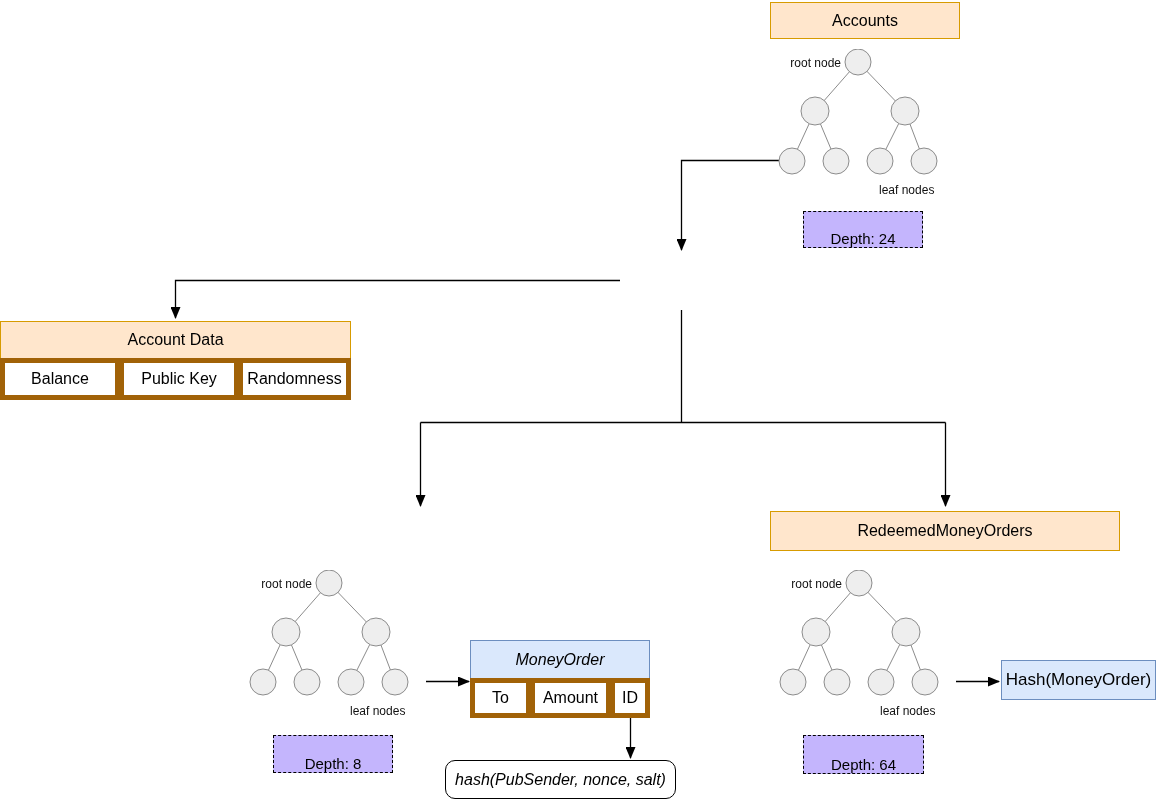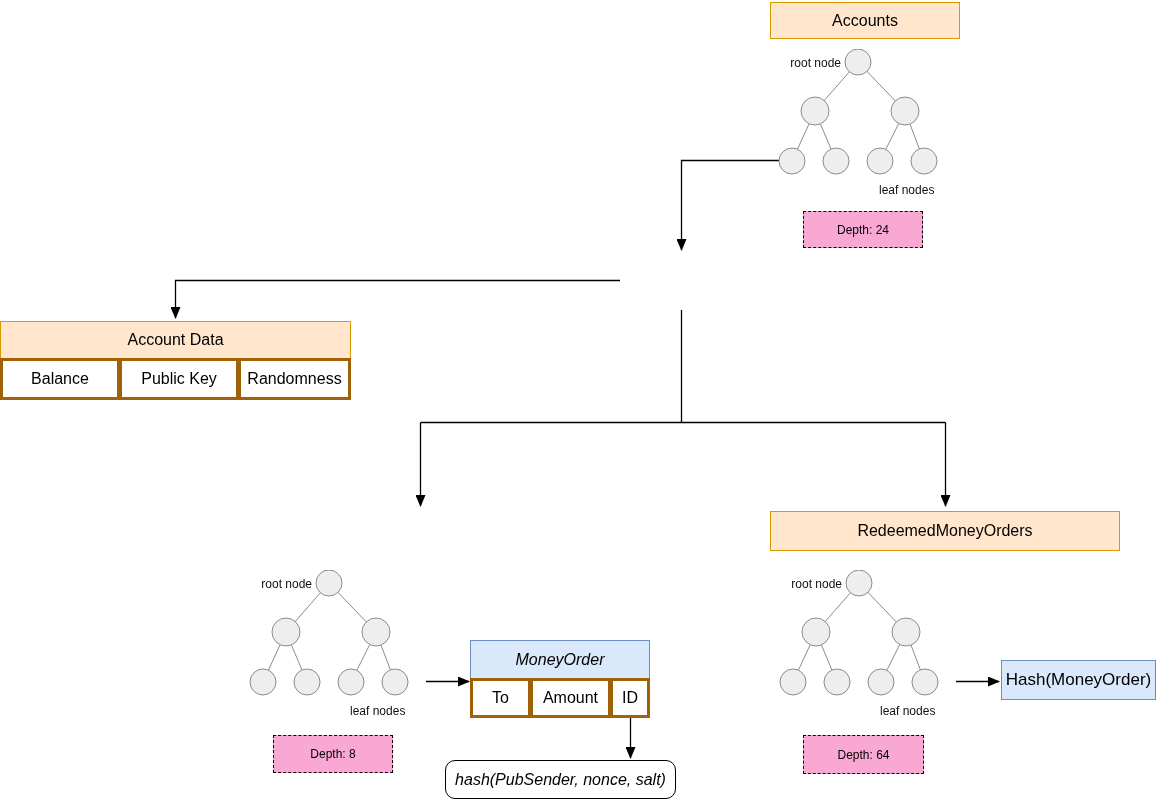--- a/index.html
+++ b/index.html
@@ -8,22 +8,22 @@
     --node-fill:#eeeeee;  --node-stroke:#8c8c8c;
     --line:#000000;
   }
   html,body{margin:0;padding:0;background:#ffffff;}
   body{font-family:"Liberation Sans", sans-serif; color:#000;}
   .canvas{position:relative;width:1171px;height:801px;background:#fff;overflow:hidden;}
   .abs{position:absolute;box-sizing:border-box;}
   .shape{display:flex;align-items:center;justify-content:center;text-align:left;font-size:16px;}
   .orange{background:var(--orange-fill);border:1px solid var(--orange-stroke);}
   .bluebox{background:var(--blue-fill);border:1px solid var(--blue-stroke);}
-  .cell{background:#ffffff;border:3px solid #a16207;display:flex;align-items:center;justify-content:center;font-size:16px;text-align:center;}
-  .dashed{background:#f9a8d4;border:1px dashed #000;display:flex;align-items:center;justify-content:center;font-size:12px;}
+  .cell{background:#ffffff;border:5px solid #a16207;display:flex;align-items:center;justify-content:center;font-size:16px;text-align:center;}
+  .dashed{background:#c4b5fd;border:1px dashed #000;display:flex;align-items:flex-end;justify-content:center;font-size:15px;}
   .rounded{background:#ffffff;border:1px solid #000;border-radius:10px;display:flex;align-items:center;justify-content:center;font-size:16px;font-style:italic;}
   .tree{position:absolute;width:160px;height:150px;}
   .tree svg{position:absolute;left:0;top:0;}
   .tlabel{position:absolute;font-size:12px;color:#111;white-space:nowrap;}
   .tlabel.root{right:97px;top:7px;}
   .tlabel.leaf{left:101px;top:134px;}
   svg.connectors{position:absolute;left:0;top:0;z-index:0;}
   .layer{position:absolute;left:0;top:0;z-index:1;width:100%;height:100%;pointer-events:none;}
   .layer > *{pointer-events:auto;}
 </style>

